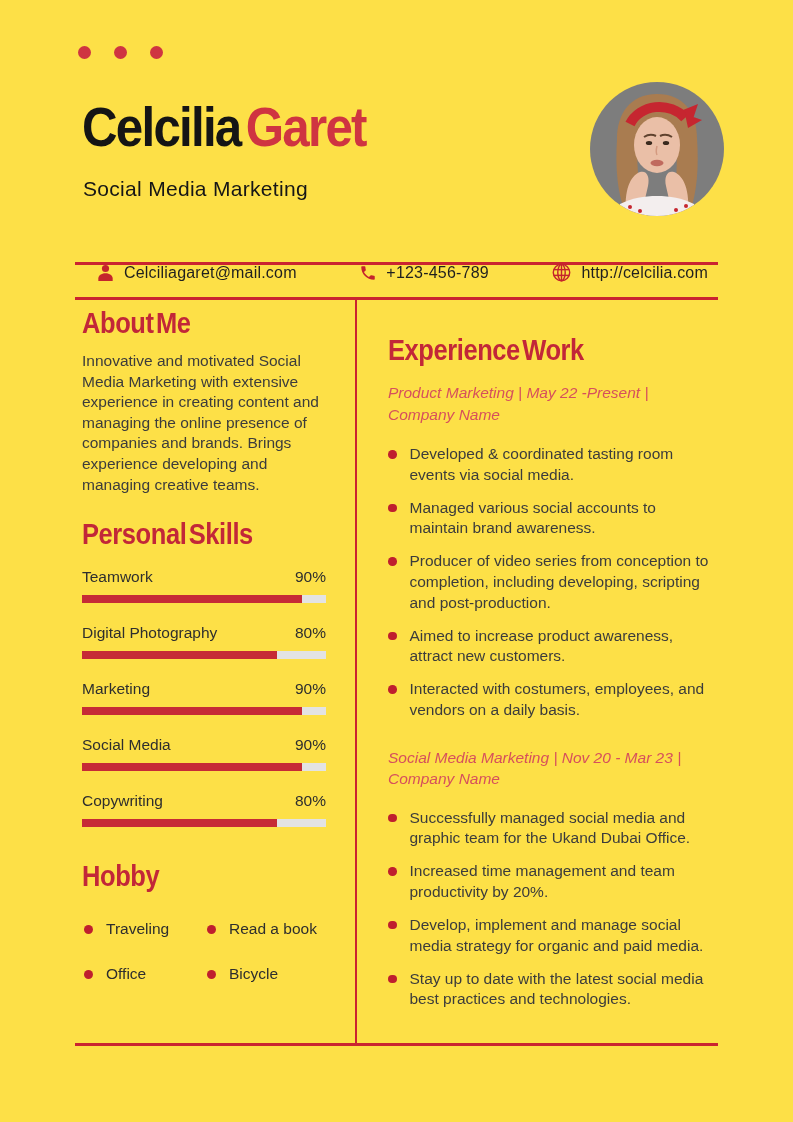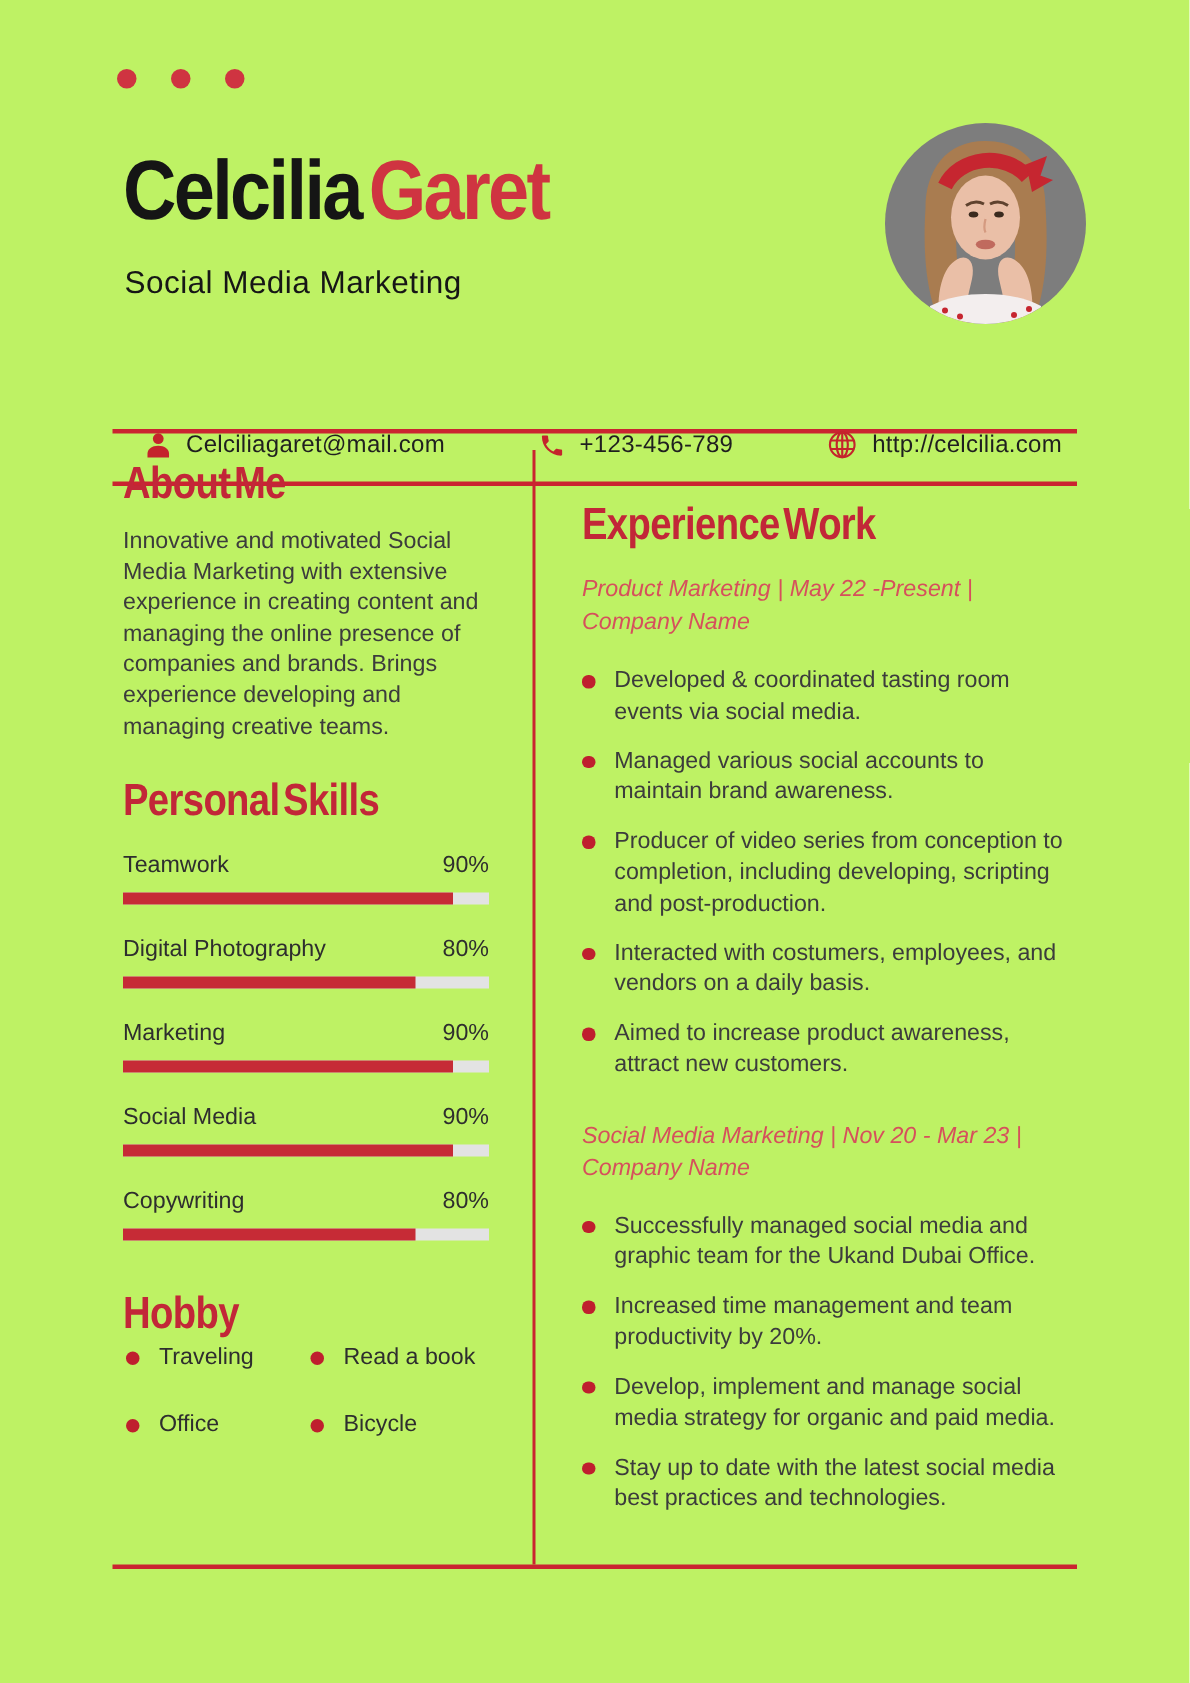--- a/index.html
+++ b/index.html
@@ -1,17 +1,17 @@
 <!DOCTYPE html>
 <html style="--heading_red: #c22738; --name_red: #cf3441; --line_red: #ca2430; --bar_red: #c62b36; --bar_track: #e3e3e3; --bullet_red: #bf1f2e; --job_red: #d6505c; --photo_bg: #7d7d7d;"><head>
 <meta charset="utf-8">
 <style>
   html,body { margin:0; padding:0; background:#ffffff; }
   .page {
-    position:relative; width:793px; height:1122px; background:#bef264;
+    position:relative; width:793px; height:1122px; background:#fde047;
     font-family:"Liberation Sans", sans-serif; overflow:hidden;
   }
 
   
   .dots { position:absolute; top:46px; left:78px; display:flex; gap:23px; }
   .dot { width:13px; height:13px; border-radius:50%; background:var(--name_red,#cf3441); }
 
   
   .name-row {
     position:absolute; top:96px; left:82px; white-space:nowrap;
@@ -19,21 +19,21 @@
     color:#151515; transform:scaleX(0.88); transform-origin:0 0;
   }
   .name-last { color:var(--name_red,#cf3441); margin-left:6px; }
   .subtitle { position:absolute; top:177px; left:83px; font-size:21px; color:#161616; letter-spacing:.3px; }
   .photo { position:absolute; top:82px; left:590px; width:134px; height:134px; }
 
   
   .contact-bar {
     position:absolute; top:262px; left:75px; width:643px; height:38px; box-sizing:border-box;
     border-top:3px solid var(--line_red,#ca2430); border-bottom:3px solid var(--line_red,#ca2430);
-    display:flex; align-items:center; justify-content:space-between; padding:0 10px 17px 21px;margin-top:24px;
+    display:flex; align-items:center; justify-content:space-between; padding:0 10px 17px 21px;
   }
   .contact-item { display:flex; align-items:center; gap:9px; font-size:16px; color:#1f1f1f; letter-spacing:.2px; }
   .cicon { flex:none; display:block; }
 
   
   .divider-v { position:absolute; top:300px; left:355px; width:2px; height:743px; background:var(--line_red,#ca2430); }
   .rule-bottom { position:absolute; top:1043px; left:75px; width:643px; height:2.5px; background:var(--line_red,#ca2430); }
   .col-left  { position:absolute; top:284px; left:82px;  width:244px; }
   .col-right { position:absolute; top:311px; left:388px; width:327px; }
 
@@ -45,21 +45,21 @@
   .about-title { margin-top:22px; }
   .about-text { margin-top:11px; font-size:15.5px; line-height:20.6px; color:#3c3c3c; }
 
   .skills-title { margin-top:22px; }
   .skill { margin-top:21px; }
   .skill-head { display:flex; justify-content:space-between; font-size:15.5px; color:#2e2e2e; }
   .skill-bar { margin-top:9px; height:8px; background:var(--bar_track,#e3e3e3); }
   .skill-fill { height:100%; background:var(--bar_red,#c62b36); }
 
   .hobby-title { margin-top:32px; }
-  .hobby-grid { margin-top:3px; display:grid; grid-template-columns:123px auto; row-gap:27px; }
+  .hobby-grid { margin-top:27px; display:grid; grid-template-columns:123px auto; row-gap:27px; }
   .hobby-item { display:flex; align-items:center; gap:13px; font-size:15.5px; color:#2e2e2e; }
   .hdot { width:9px; height:9px; border-radius:50%; background:var(--bullet_red,#bf1f2e); flex:none; }
 
   .exp-title { margin-top:22px; }
   .job-head { margin-top:15px; font-size:15.5px; line-height:21.5px; font-style:italic; color:var(--job_red,#d6505c); }
   .job-head.second { margin-top:26px; }
   .bullets { margin-top:19px; }
   .bullet { display:flex; margin-bottom:12.5px; }
   .bdot { width:8.5px; height:8.5px; border-radius:50%; background:var(--bullet_red,#bf1f2e); margin-top:6px; flex:none; }
   .btext { margin-left:13px; font-size:15.5px; line-height:20.6px; color:#3c3c3c; }
@@ -228,25 +228,25 @@
       <div class="bullet">
           <span class="bdot"></span>
           <span class="btext">Managed various social accounts to maintain brand awareness.</span>
         </div>
       <div class="bullet">
           <span class="bdot"></span>
           <span class="btext">Producer of video series from conception to completion, including developing, scripting and post-production.</span>
         </div>
       <div class="bullet">
           <span class="bdot"></span>
+          <span class="btext">Aimed to increase product awareness, attract new customers.</span>
+        </div>
+      <div class="bullet">
+          <span class="bdot"></span>
           <span class="btext">Interacted with costumers, employees, and vendors on a daily basis.</span>
-        </div>
-      <div class="bullet">
-          <span class="bdot"></span>
-          <span class="btext">Aimed to increase product awareness, attract new customers.</span>
         </div>
     </div>
 
     <div class="job-head second">Social Media Marketing | Nov 20 - Mar 23 | Company Name</div>
     <div class="bullets" style="margin-top:18px;">
       <div class="bullet">
           <span class="bdot"></span>
           <span class="btext">Successfully managed social media and graphic team for the Ukand Dubai Office.</span>
         </div>
       <div class="bullet">

